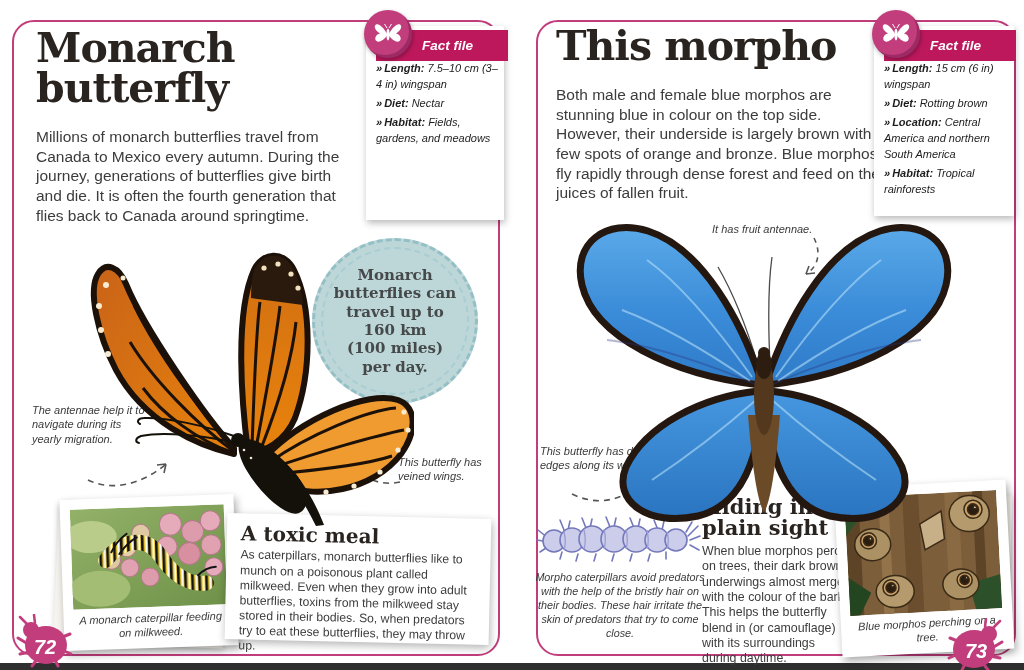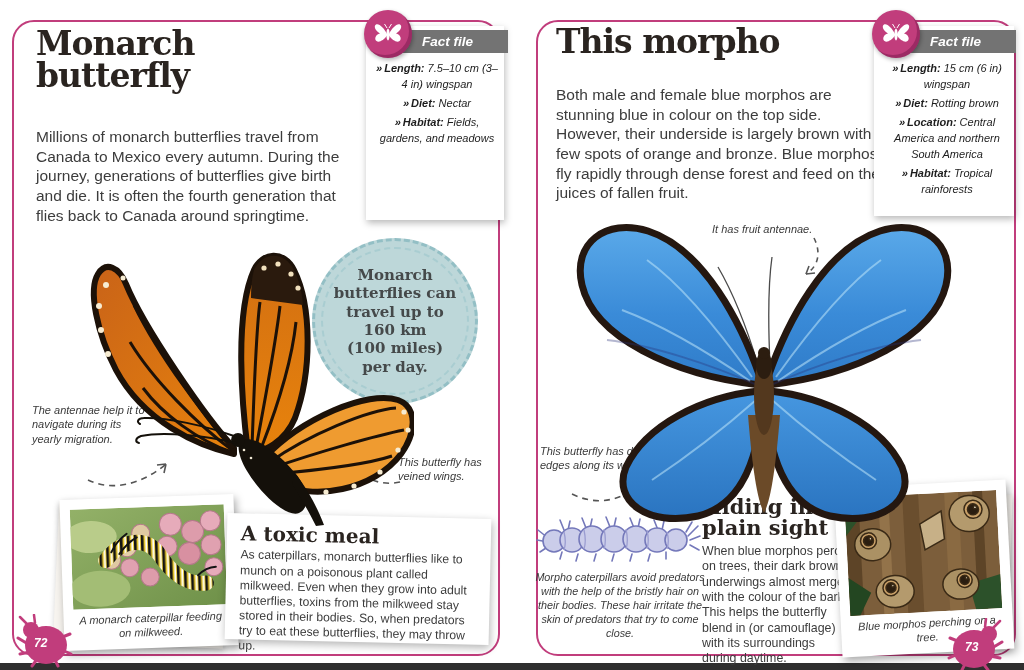--- a/index.html
+++ b/index.html
@@ -6,31 +6,31 @@
   html,body { width:1024px; height:670px; }
   body { font-family:"Liberation Sans", sans-serif; background:#ffffff; position:relative; overflow:hidden; }
 
   .page { position:absolute; border:2.5px solid #c13d7c; border-radius:22px; background:#fff; }
   #left-page  { left:12px;  top:20px; width:488px; height:636px; }
   #right-page { left:536px; top:20px; width:480px; height:636px; }
 
   .abs { position:absolute; }
 
   .title { font-family:"DejaVu Serif", serif; font-weight:bold; color:#2a2420;
-           font-size:33px; line-height:0.98; letter-spacing:-1px; }
+           font-size:41px; line-height:0.98; letter-spacing:-1px; }
   .intro { font-size:15.5px; line-height:1.27; color:#3c3c3c; }
 
   
   .ff-box { background:#fff; box-shadow:1px 3px 7px rgba(0,0,0,0.28); }
-  .ff-bar { background:#737373; height:23px; display:flex; align-items:center; }
+  .ff-bar { background:#be185d; height:31px; display:flex; align-items:center; }
   .ff-bar span { color:#fff; font-style:italic; font-weight:bold; font-size:13.5px; padding-left:46px; }
   .ff-circle { width:48px; height:48px; border-radius:50%; background:#c13d7c;
                box-shadow:inset -3px -3px 0 rgba(110,20,70,0.45), 1px 2px 4px rgba(0,0,0,0.3);
                display:flex; align-items:center; justify-content:center; z-index:5; }
-  .ff-list { list-style:none; font-size:11px; font-style:italic; color:#1d1d1d; line-height:1.45;text-align:center; }
+  .ff-list { list-style:none; font-size:11px; font-style:italic; color:#1d1d1d; line-height:1.45; }
   .ff-list li { margin-bottom:3px; }
   .ff-list b { font-style:italic; }
   .chev { font-weight:bold; margin-right:2px; }
 
   
   .badge { width:166px; height:166px; border-radius:50%; background:#bdd7d9;
            border:3px dashed #93bfc5; display:flex; align-items:center; justify-content:center;
            text-align:center; }
   .badge-inner { width:148px; height:148px; border-radius:50%; border:2px dashed #a9cdd1;
            display:flex; align-items:center; justify-content:center; }
@@ -41,21 +41,21 @@
 
   .card { background:#fff; box-shadow:1px 3px 8px rgba(0,0,0,0.3); }
   .card-head { font-family:"DejaVu Serif", serif; font-weight:bold; font-size:20px; color:#2a2420; line-height:1.02; }
   .card-body { font-size:12.2px; color:#3c3c3c; line-height:1.24; }
 
   .polaroid { background:#fff; box-shadow:2px 4px 9px rgba(0,0,0,0.35); padding:10px 10px 4px 10px; }
   .pol-caption { font-style:italic; font-size:11px; color:#3a3a3a; text-align:center; line-height:1.25; padding:5px 0 4px 0; }
   .sheet { background:#f7f4ef; box-shadow:1px 2px 6px rgba(0,0,0,0.22); }
 
   .ladybug { width:60px; height:54px; }
-  .bug-num { position:absolute; color:#fff; font-weight:bold; font-style:italic; font-size:12px; }
+  .bug-num { position:absolute; color:#fff; font-weight:bold; font-style:italic; font-size:20px; }
 
   .bottom-strip { position:absolute; left:0; top:663px; width:1024px; height:7px; background:#2f2f2f; }
 
   svg { display:block; }
 </style>
 </head>
 <body>
 
 <div id="left-page" class="page"></div>
 

